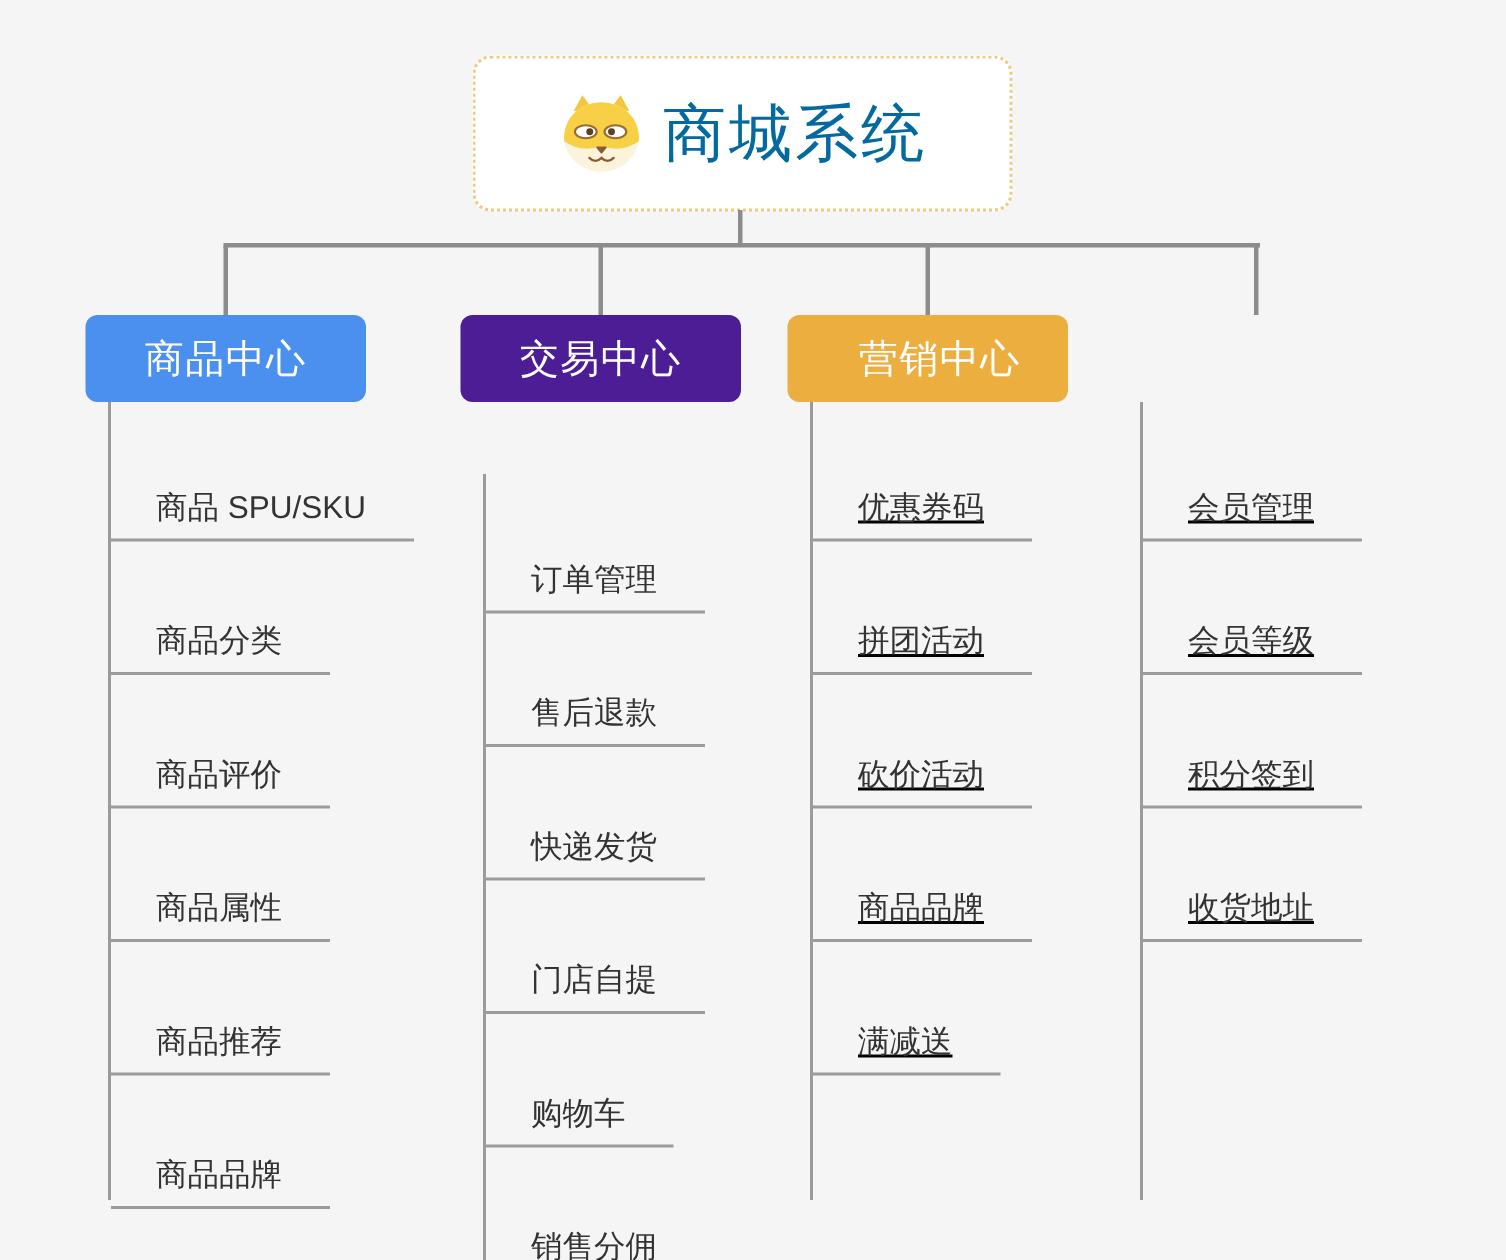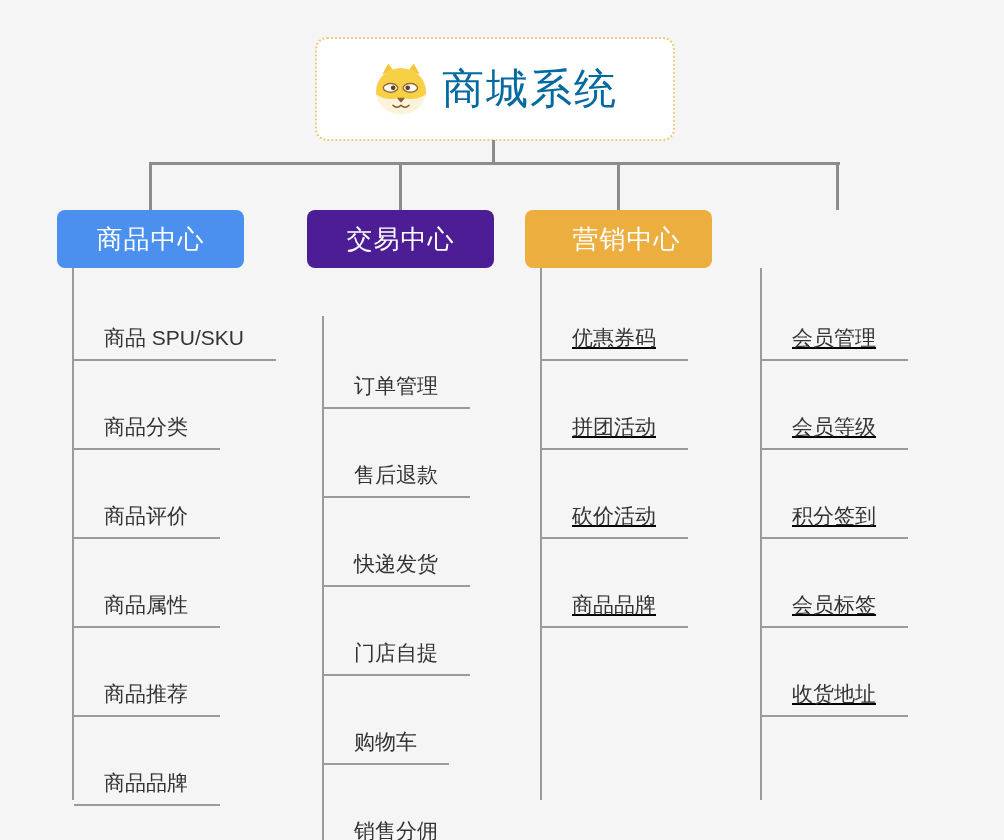--- a/index.html
+++ b/index.html
@@ -128,33 +128,33 @@
       </div>
     <div class="leaf">
         <span>拼团活动</span>
       </div>
     <div class="leaf">
         <span>砍价活动</span>
       </div>
     <div class="leaf">
         <span>商品品牌</span>
       </div>
+    <div class="leaf">
+        <span>满减送</span>
+      </div>
   </div>
 
   <div class="col col-3">
     <div class="leaf">
         <span>会员管理</span>
       </div>
     <div class="leaf">
         <span>会员等级</span>
       </div>
     <div class="leaf">
         <span>积分签到</span>
       </div>
     <div class="leaf">
-        <span>会员标签</span>
-      </div>
-    <div class="leaf">
         <span>收货地址</span>
       </div>
   </div>
 
 </div>
 
 </body></html>

